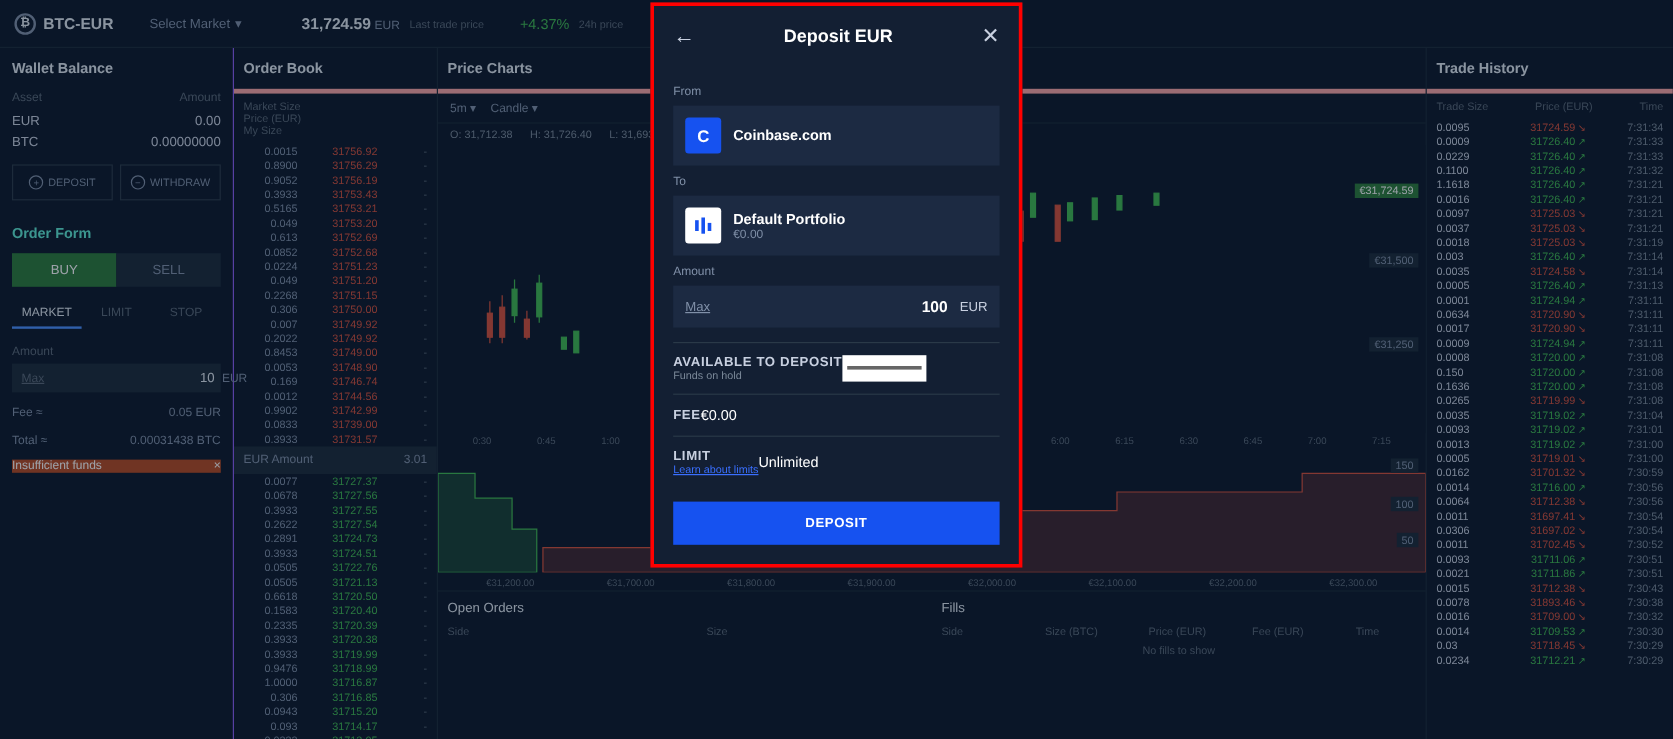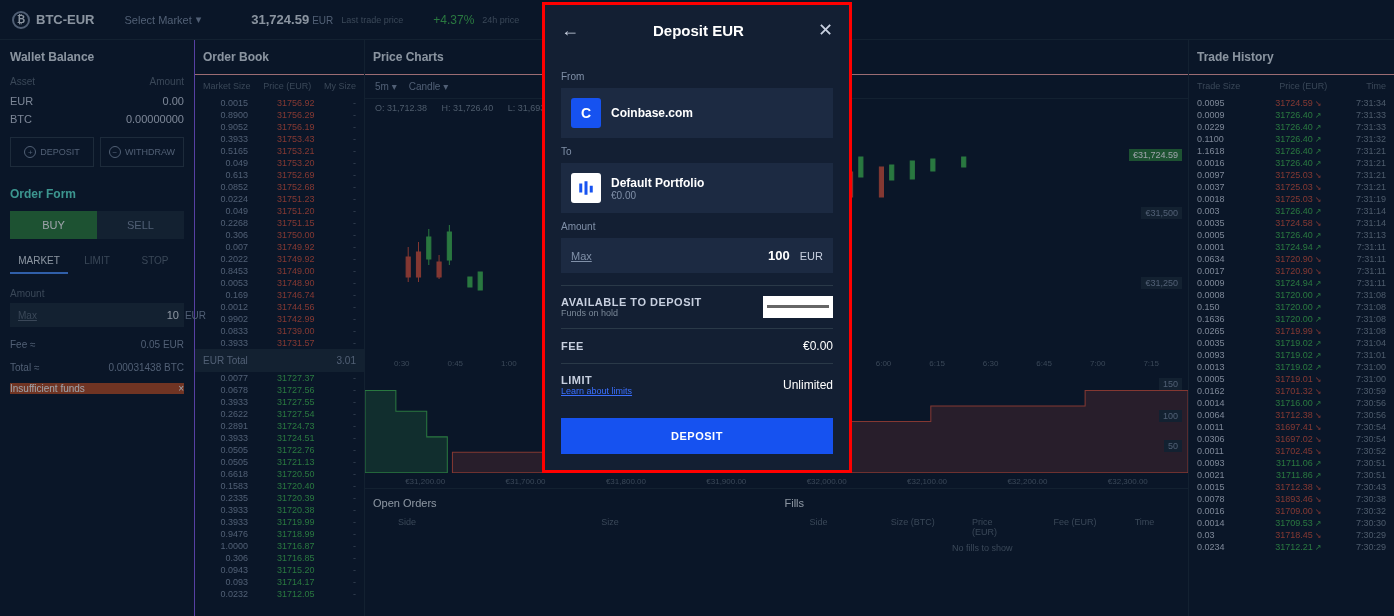--- a/index.html
+++ b/index.html
@@ -17,21 +17,21 @@
 .vol { margin-left: 30px; color: #e0e8f0; font-size: 12px; font-weight: 600; }
 
 
 .grid { display: flex; height: calc(100% - 40px); }
 .col-left { width: 195px; padding: 10px; border-right: 1px solid #8b5cf6; }
 .col-book { width: 170px; border-right: 1px solid #1a2938; }
 .col-chart { flex: 1; border-right: 1px solid #1a2938; }
 .col-history { width: 205px; }
 
 
-.sec-title { color: #e0e8f0; font-size: 12px; font-weight: 600; padding: 10px 8px; border-bottom: 1px solid #fca5a5; }
+.sec-title { color: #e0e8f0; font-size: 12px; font-weight: 600; padding: 10px 8px; border-bottom: 4px solid #fca5a5; }
 
 
 .wallet-head { color: #e0e8f0; font-size: 12px; font-weight: 600; margin-bottom: 12px; }
 .wallet-row-labels { display: flex; justify-content: space-between; font-size: 10px; color: #5a6878; margin-bottom: 8px; }
 .wallet-row { display: flex; justify-content: space-between; color: #c8d0e0; font-size: 11px; margin-bottom: 6px; }
 .dw-buttons { display: flex; gap: 6px; margin-top: 12px; }
 .dw-btn { flex: 1; border: 1px solid #2a3948; background: transparent; color: #8090a8; padding: 8px 4px; font-size: 9px; cursor: pointer; display: flex; align-items: center; justify-content: center; gap: 4px; }
 .dw-btn .ic { width: 12px; height: 12px; border: 1px solid #8090a8; border-radius: 50%; display: inline-flex; align-items: center; justify-content: center; font-size: 8px; }
 
 .order-form-title { color: #5eead4; font-size: 12px; font-weight: 600; margin: 20px 0 10px; }
@@ -45,21 +45,21 @@
 .form-label { font-size: 10px; color: #5a6878; margin-top: 14px; }
 .amount-box { display: flex; align-items: center; background: #1a2938; margin-top: 4px; padding: 6px 8px; }
 .max-link { color: #5a6878; text-decoration: underline; cursor: pointer; font-size: 10px; }
 .amount-val { flex: 1; text-align: right; color: #e0e8f0; background: transparent; border: none; font-size: 11px; }
 .amount-cur { color: #8090a8; margin-left: 6px; font-size: 10px; }
 .fee-row { display: flex; justify-content: space-between; font-size: 10px; margin-top: 12px; color: #8090a8; }
 .place-btn { background: #2a7a3a; color: #fff; border: none; width: 100%; padding: 10px; font-size: 10px; margin-top: 14px; cursor: pointer; }
 .insuff { background: #b54820; color: #fff; padding: 0; font-size: 10px; margin-top: 10px; display: flex; justify-content: space-between; align-items: center; }
 
 
-.ob-head { display: flex; justify-content: space-between; padding: 6px 8px; font-size: 9px; color: #5a6878; }
+.ob-head { display: flex; justify-content: space-between; padding: 6px 8px; font-size: 9px; color: #5a6878; flex-direction: column; }
 .ob-list { padding: 0 8px; }
 .ob-row { display: flex; justify-content: space-between; font-size: 9px; padding: 1px 0; }
 .ob-size { color: #8090a8; width: 45px; text-align: right; }
 .ob-price-red { color: #d54f3a; width: 55px; text-align: right; }
 .ob-price-green { color: #3fb950; width: 55px; text-align: right; }
 .ob-my { width: 30px; text-align: right; color: #5a6878; }
 .spread-row { display: flex; justify-content: space-between; padding: 6px 8px; font-size: 10px; background: #1a2938; color: #8090a8; }
 
 
 .chart-toolbar { display: flex; gap: 12px; padding: 6px 10px; font-size: 10px; color: #8090a8; border-bottom: 1px solid #1a2938; }
@@ -69,21 +69,21 @@
 .chart-area svg { width: 100%; height: 100%; }
 .price-label { position: absolute; right: 6px; background: #1a2938; color: #8090a8; font-size: 9px; padding: 1px 4px; }
 .cur-price-lbl { position: absolute; right: 6px; top: 32px; background: #2a7a3a; color: #fff; font-size: 9px; padding: 1px 4px; }
 .depth-area { height: 105px; position: relative; }
 .x-axis { display: flex; justify-content: space-around; font-size: 8px; color: #5a6878; padding: 2px 10px; }
 .depth-x-axis { display: flex; justify-content: space-around; font-size: 8px; color: #5a6878; padding: 2px 10px; }
 
 .orders-fills { display: flex; border-top: 1px solid #1a2938; }
 .of-col { flex: 1; padding: 8px; }
 .of-title { color: #e0e8f0; font-size: 11px; margin-bottom: 8px; }
-.of-head { display: flex; gap: 36px; font-size: 9px; color: #5a6878; margin-bottom: 6px; margin-left: 25px; }
+.of-head { display: flex; gap: 36px; font-size: 9px; color: #5a6878; margin-bottom: 6px; }
 .of-head span { flex: 1; }
 .no-fills { text-align: center; font-size: 9px; color: #5a6878; margin-top: 6px; }
 
 
 .th-head { display: flex; justify-content: space-between; padding: 6px 8px; font-size: 9px; color: #5a6878; }
 .th-list { padding: 0 8px; }
 .th-row { display: flex; justify-content: space-between; font-size: 9px; padding: 1px 0; }
 .th-size { color: #c8d0e0; width: 48px; }
 .th-price-g { color: #3fb950; width: 62px; text-align: right; }
 .th-price-r { color: #d54f3a; width: 62px; text-align: right; }
@@ -102,21 +102,21 @@
 .m-card { background: #1c2a42; padding: 10px; display: flex; align-items: center; gap: 10px; margin-bottom: 8px; cursor: pointer; }
 .m-icon-coinbase { width: 30px; height: 30px; background: #1652f0; color: #fff; display: flex; align-items: center; justify-content: center; font-weight: bold; font-size: 14px; border-radius: 3px; }
 .m-icon-portfolio { width: 30px; height: 30px; background: #fff; display: flex; align-items: center; justify-content: center; border-radius: 3px; }
 .m-icon-portfolio svg { width: 18px; height: 18px; }
 .m-card-text .t1 { color: #fff; font-size: 12px; font-weight: 600; }
 .m-card-text .t2 { color: #8090a8; font-size: 10px; }
 .m-amount-box { background: #1c2a42; display: flex; align-items: center; padding: 10px; margin-bottom: 12px; }
 .m-max { color: #8090a8; text-decoration: underline; cursor: pointer; font-size: 11px; }
 .m-amount-input { flex: 1; text-align: right; background: transparent; border: none; color: #fff; font-size: 13px; font-weight: 600; }
 .m-cur { color: #c8d0e0; margin-left: 10px; font-size: 11px; }
-.m-info-row { display: flex; justify-content: space-between; align-items: center; padding: 10px 0; border-top: 1px solid #2a3948; gap: 15px; }
+.m-info-row { display: flex; align-items: center; padding: 10px 0; border-top: 1px solid #2a3948; }
 .m-info-label { color: #c8d0e0; font-size: 11px; font-weight: 600; letter-spacing: 0.5px; }
 .m-info-sub { font-size: 9px; color: #7a8898; }
 .m-info-val { color: #fff; font-size: 12px; }
 .m-info-link { color: #3a6fff; font-size: 9px; text-decoration: underline; cursor: pointer; }
 .m-instant { display: flex; align-items: center; gap: 5px; color: #fff; font-size: 11px; }
 .instant-ic { width: 18px; height: 18px; border-radius: 50%; background: linear-gradient(135deg, #f5c542, #e89522); display: flex; align-items: center; justify-content: center; }
 .instant-ic svg { width: 10px; height: 10px; }
 .redacted { width: 70px; height: 22px; background: #fff; position: relative; }
 .redacted::after { content: ''; position: absolute; left: 4px; right: 4px; top: 9px; height: 3px; background: #666; }
 .deposit-btn { background: #1652f0; color: #fff; border: none; width: 100%; padding: 12px; font-size: 11px; font-weight: 600; margin-top: 12px; cursor: pointer; letter-spacing: 0.5px; }
@@ -309,21 +309,21 @@
           <span class="ob-price-red">31739.00</span>
           <span class="ob-my">-</span>
         </div>
         <div class="ob-row">
           <span class="ob-size">0.3933</span>
           <span class="ob-price-red">31731.57</span>
           <span class="ob-my">-</span>
         </div>
       </div>
     <div class="spread-row">
-      <span>EUR Total</span>
+      <span>EUR Amount</span>
       <span>3.01</span>
     </div>
     <div class="ob-list" id="bids-list">
         <div class="ob-row">
           <span class="ob-size">0.0077</span>
           <span class="ob-price-green">31727.37</span>
           <span class="ob-my">-</span>
         </div>
         <div class="ob-row">
           <span class="ob-size">0.0678</span>

